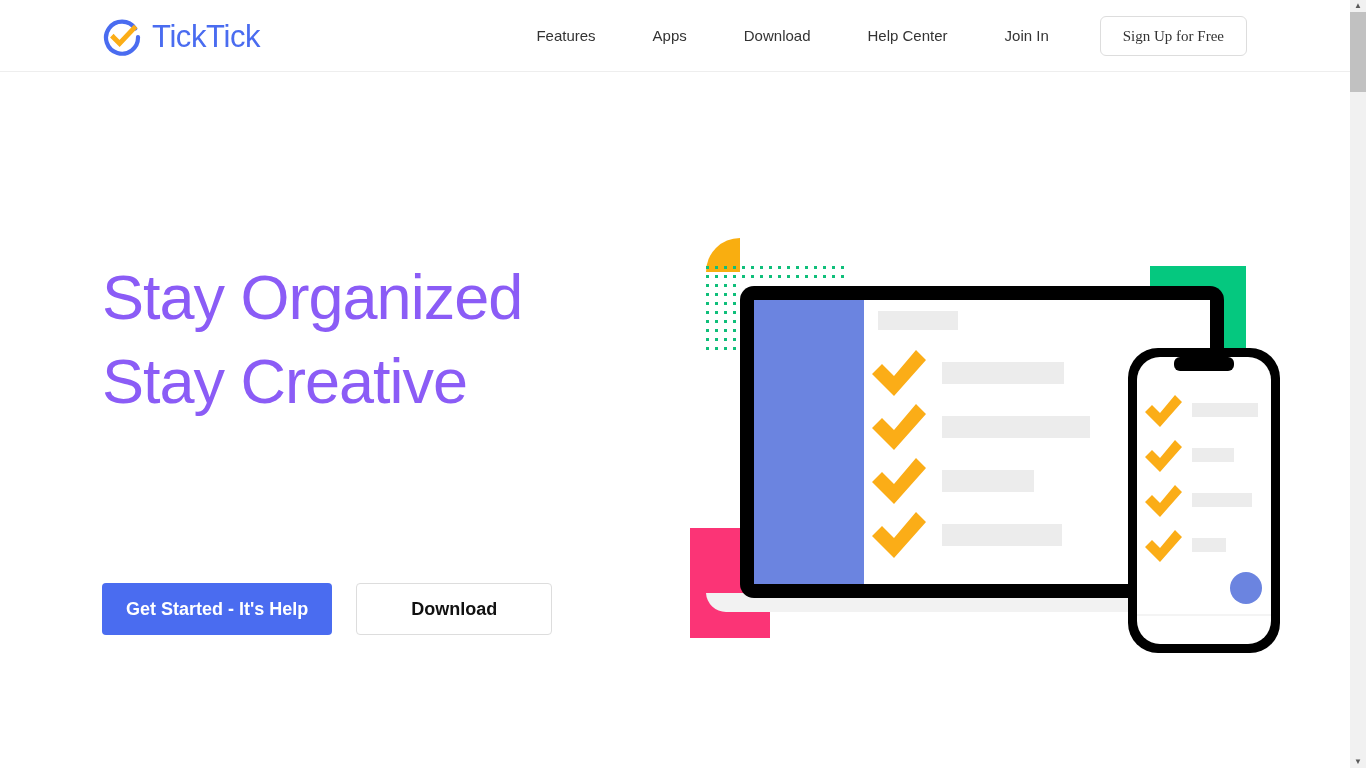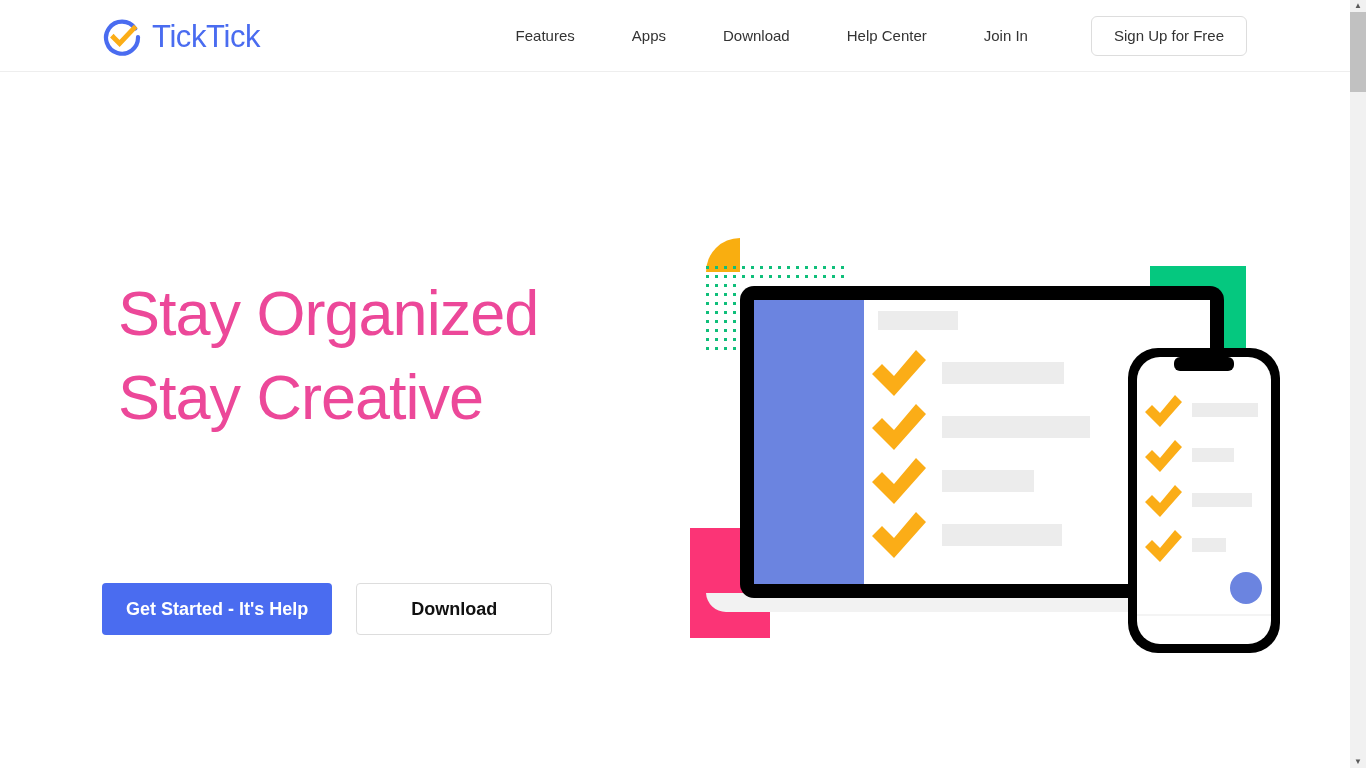--- a/index.html
+++ b/index.html
@@ -58,46 +58,46 @@
   }
   .nav-link {
     font-size: 15px;
     color: #333333;
     text-decoration: none;
     padding: 0 28px;
     white-space: nowrap;
     line-height: 72px;
   }
   #signup-btn {
-    margin-left: 34px;
+    margin-left: 22px;
     font-size: 15px;
     color: #333333;
     background: #ffffff;
     border: 1px solid #dddddd;
     border-radius: 6px;
     padding: 0 22px;
     height: 40px;
     line-height: 38px;
     white-space: nowrap;
     cursor: pointer;
-    font-family: Liberation Sans, sans-serif;
+    font-family: Liberation Serif, serif;
   }
 
   
   #hero-copy {
     position: absolute;
     left: 102px; top: 255px;
     width: 600px;
   }
   #headline {
-    margin: 16px;
+    margin: 0;
     font-size: 63px;
     line-height: 84px;
     font-weight: 400;
-    color: #ec4899;
+    color: #8b5cf6;
     letter-spacing: -1px;
     font-stretch: condensed;
     white-space: pre-line;
   }
   #subheadline {
     margin: 32px 0 0 0;
     width: 580px;
     font-size: 16.5px;
     line-height: 32px;
     color: #333333;

